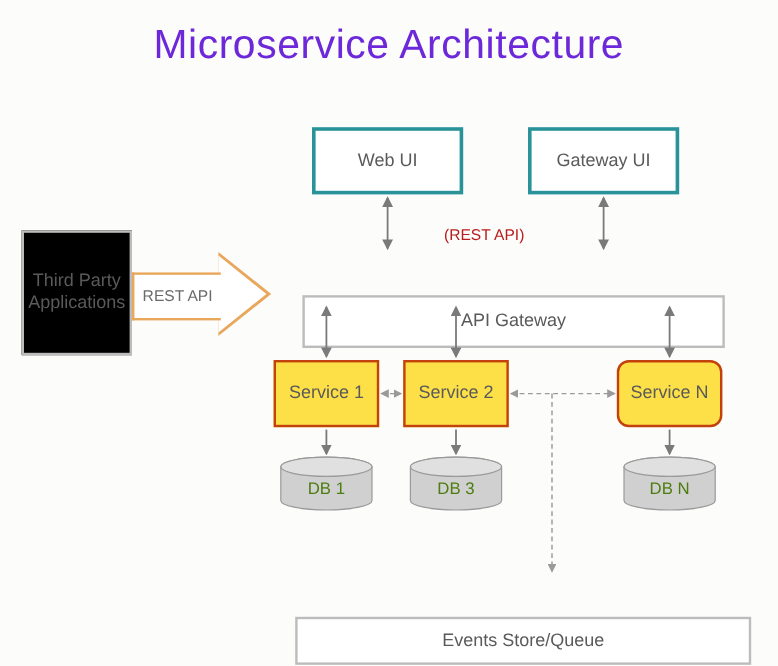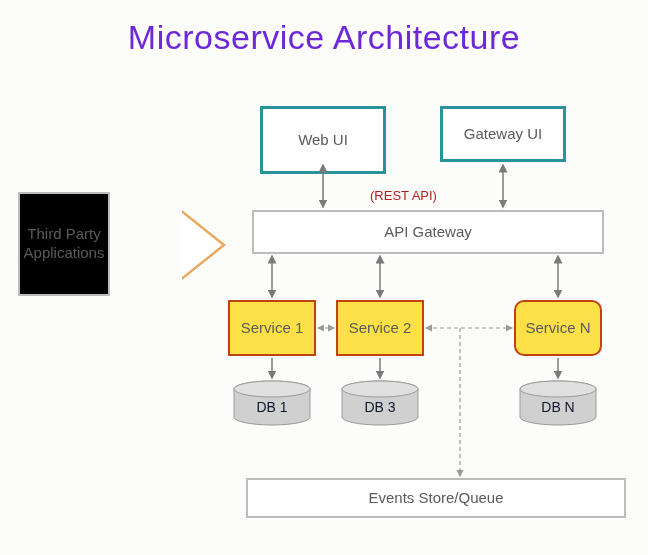--- a/index.html
+++ b/index.html
@@ -31,32 +31,32 @@
     justify-content: center;
     text-align: center;
     font-size: 15px;
     color: #5a5a5a;
     background: #ffffff;
     line-height: 1.25;
     padding: 4px;
   }
   .box.teal { border: 3px solid #2a939a; }
   .box.gray { border: 2px solid #bcbcbc; background: #f5f5f5; }
-  .box.lightgray { border: 2px solid #bcbcbc; background: #fff; }
+  .box.lightgray { border: 2px solid #bcbcbc; background: #fff; margin-top: 36px; }
   .box.orange { border: 2px solid #c2410c; background: #fde047; }
   .box.tp { background: #000000; }
 
   .db {
     position: absolute;
     width: 80px;
     height: 48px;
     display: flex;
     align-items: center;
     justify-content: center;
-    color: #0f172a;
+    color: #4d7c0f;
     font-size: 14px;
   }
   .db svg { position: absolute; top:0; left:0; }
   .db span { position: relative; z-index: 2; margin-top: 6px; }
 
   .rest-label {
     position: absolute;
     font-size: 13px;
     color: #b91c1c;
   }
@@ -118,23 +118,26 @@
 
 <div class="title">Microservice Architecture</div>
 
 <div class="box gray tp" style="left:18px; top:192px; width:92px; height:104px;">
   <span>Third Party Applications</span>
 </div>
 
 <div class="arrow-big">
   <div class="head"></div>
   <div class="head-inner"></div>
-</div>
-
-<div class="box teal" style="left:260px; top:106px; width:126px; height:68px;">
+  <div class="shaft">
+    <span>REST API</span>
+  </div>
+</div>
+
+<div class="box teal" style="left:260px; top:106px; width:126px; height:56px;">
   <span>Web UI</span>
 </div>
 
 <div class="box teal" style="left:440px; top:106px; width:126px; height:56px;">
   <span>Gateway UI</span>
 </div>
 
 <div class="rest-label" style="left:370px; top:188px;">(REST API)</div>
 
 <div class="box lightgray" style="left:252px; top:210px; width:352px; height:44px;">

